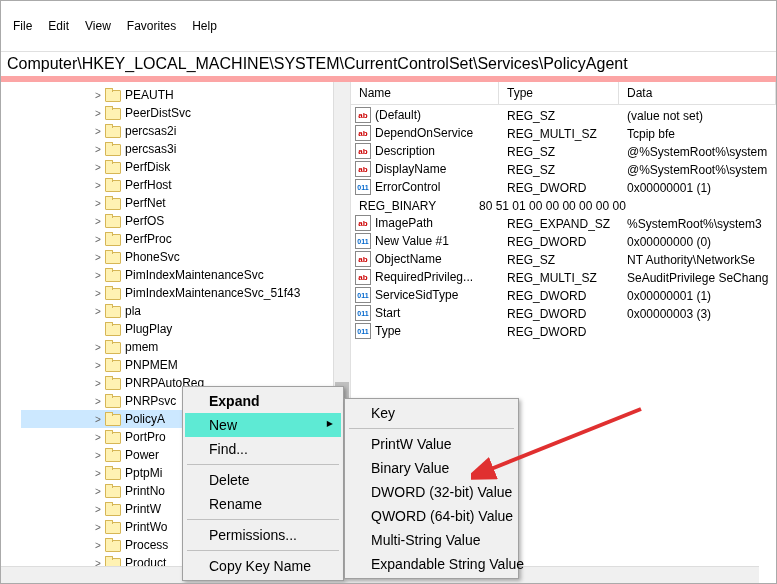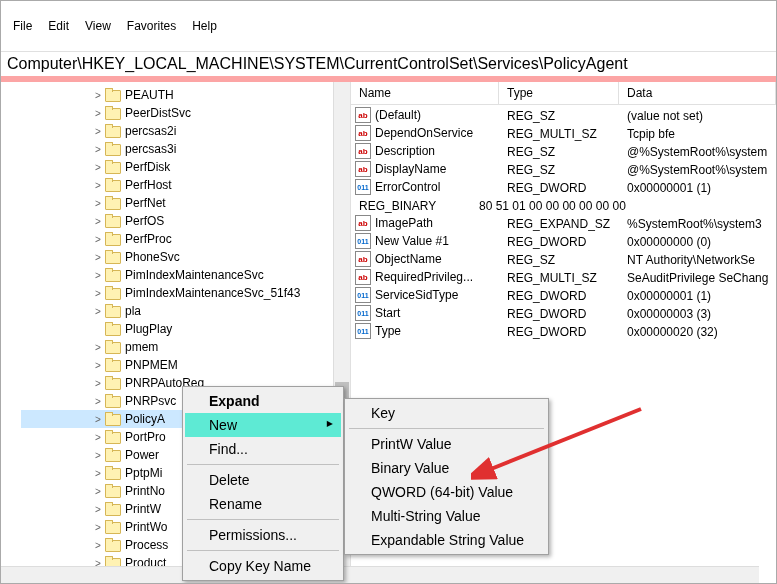--- a/index.html
+++ b/index.html
@@ -28,21 +28,21 @@
   .vico { width: 16px; height: 16px; margin-right: 4px; display: inline-flex; align-items: center; justify-content: center; border: 1px solid #888; font-size: 8px; font-weight: bold; }
   .vico.ab { color: #c00; }
   .vico.bin { color: #06c; font-size: 7px; }
   .ctxmenu { position: absolute; background: #f0f0f0; border: 1px solid #a0a0a0; box-shadow: 2px 2px 4px rgba(0,0,0,0.3); z-index: 100; padding: 2px; }
   .ctxmenu .mi { padding: 4px 30px 4px 24px; white-space: nowrap; font-size: 14px; cursor: default; position: relative; }
   .ctxmenu .mi.bold { font-weight: bold; }
   .ctxmenu .mi.hover { background: #5eead4; }
   .ctxmenu .sep { height: 1px; background: #c0c0c0; margin: 3px 2px; }
   .ctxmenu .sub::after { content: "▶"; font-size: 8px; position: absolute; right: 8px; top: 6px; }
   #cm1 { left: 181px; top: 385px; width: 162px; }
-  #cm2 { left: 343px; top: 397px; width: 205px; }
+  #cm2 { left: 343px; top: 397px; width: 175px; }
   .scrollbar-v { position: absolute; right: 0; top: 0; bottom: 17px; width: 17px; background: #f0f0f0; border-left: 1px solid #ddd; }
   .scrollbar-v .thumb { position: absolute; left: 1px; right: 1px; background: #c0c0c0; }
   .scrollbar-h { position: absolute; left: 0; right: 0; bottom: 0; height: 17px; background: #f0f0f0; border-top: 1px solid #ddd; }
   .arrow-red { position: absolute; z-index: 200; pointer-events: none; }
 </style>
 </head>
 <body>
 
 <div class="menubar" id="menubar">
     <span>File</span>
@@ -310,21 +310,20 @@
           </div>
           <div class="c-type">REG_DWORD</div>
           <div class="c-data">0x00000003 (3)</div>
         </div>
         <div class="lrow">
           <div class="c-name">
             <span class="vico bin">011</span>
             <span>Type</span>
           </div>
           <div class="c-type">REG_DWORD</div>
-          <div class="c-data">0x00000020 (32)</div>
         </div>
       </div>
     <div class="scrollbar-h" style="right:17px"></div>
   </div>
 </div>
 
 <div class="ctxmenu" id="cm1">
     <div class="mi bold">Expand</div>
     <div class="mi hover sub">New</div>
     <div class="mi">Find...</div>
@@ -334,20 +333,21 @@
     <div class="sep"></div>
     <div class="mi">Permissions...</div>
     <div class="sep"></div>
     <div class="mi">Copy Key Name</div>
   </div>
 <div class="ctxmenu" id="cm2">
     <div class="mi">Key</div>
     <div class="sep"></div>
     <div class="mi">PrintW Value</div>
     <div class="mi">Binary Value</div>
+    <div class="mi">DWORD (32-bit) Value</div>
     <div class="mi">QWORD (64-bit) Value</div>
     <div class="mi">Multi-String Value</div>
     <div class="mi">Expandable String Value</div>
   </div>
 
 <svg class="arrow-red" style="left:470px;top:398px" width="180" height="90">
   <defs>
       <marker id="ah" markerWidth="10" markerHeight="10" refX="2" refY="3" orient="auto">
     <path d="M0,0 L0,6 L8,3 z" fill="#e03030"></path>
   </marker>

